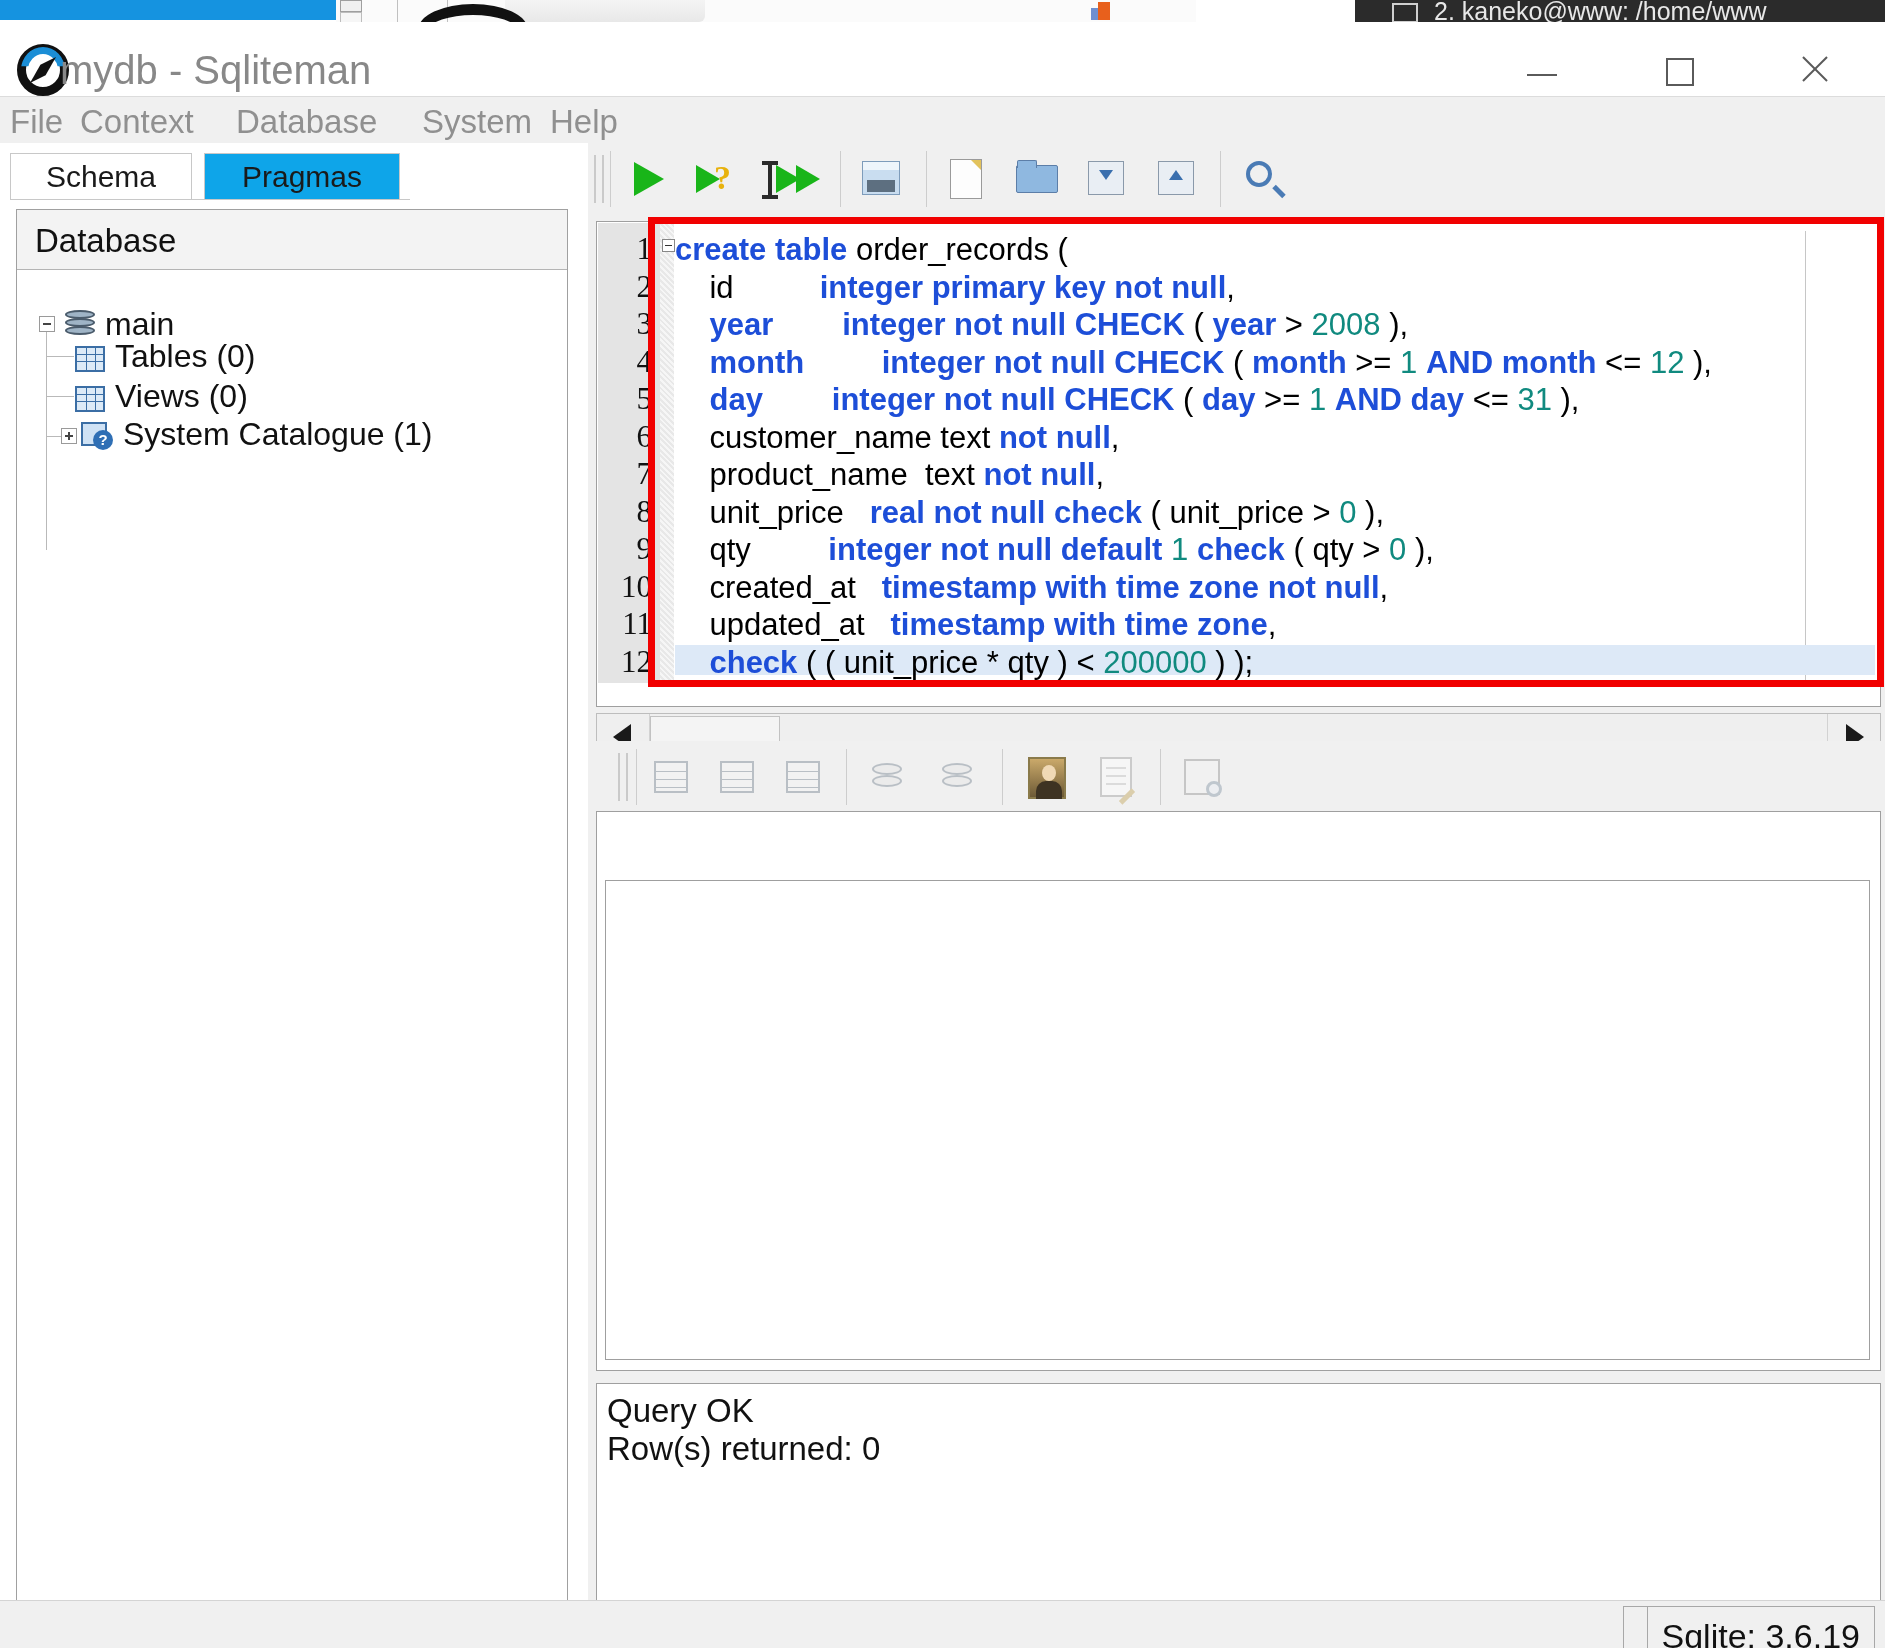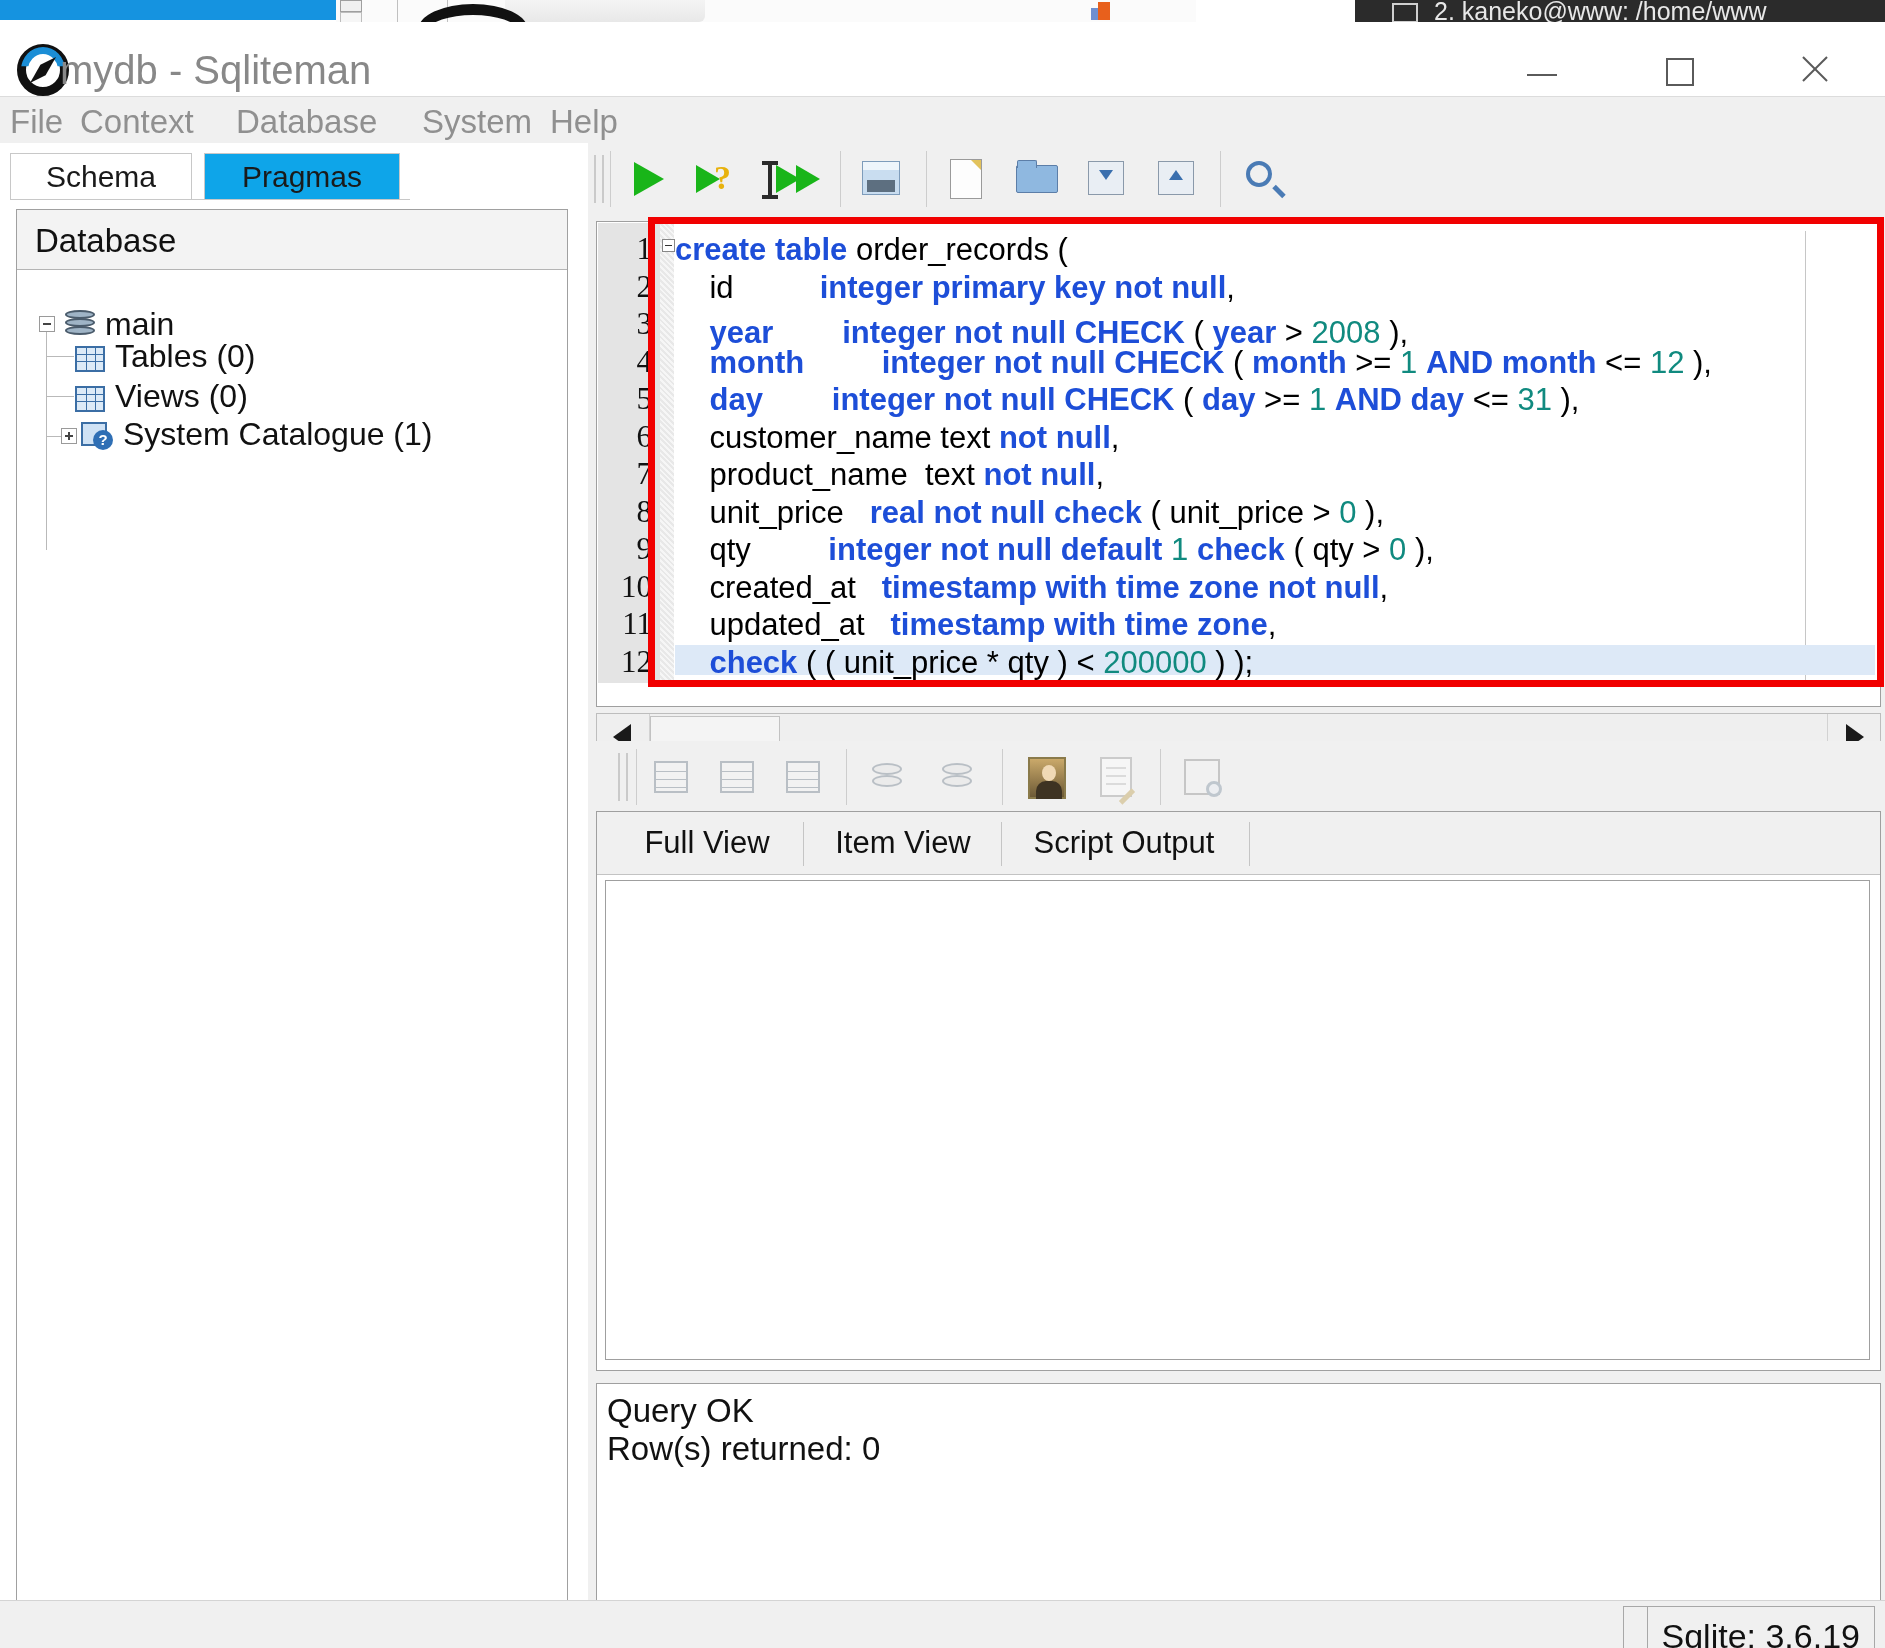--- a/index.html
+++ b/index.html
@@ -416,21 +416,21 @@
               <div class="gnum" style="top: 383px;">11</div>
               <div class="gnum" style="top: 420.5px;">12</div>
             </div>
           <div class="foldcol">
             <div class="foldbox"></div>
           </div>
           <div class="codearea">
             <div class="hguide"></div>
           <div class="cline" style="top: 6px;"><span class="kw">create table </span><span class="pn">order_records (</span></div>
               <div class="cline" style="top: 43.5px;"><span class="pn">    id          </span><span class="kw">integer primary key not null</span><span class="pn">,</span></div>
-              <div class="cline" style="top: 81px; margin-top: 8px;"><span class="pn">    </span><span class="kw">year</span><span class="pn">        </span><span class="kw">integer not null CHECK</span><span class="pn"> ( </span><span class="kw">year</span><span class="pn"> &gt; </span><span class="num">2008</span><span class="pn"> ),</span></div>
+              <div class="cline" style="top: 81px;"><span class="pn">    </span><span class="kw">year</span><span class="pn">        </span><span class="kw">integer not null CHECK</span><span class="pn"> ( </span><span class="kw">year</span><span class="pn"> &gt; </span><span class="num">2008</span><span class="pn"> ),</span></div>
               <div class="cline" style="top: 118.5px;"><span class="pn">    </span><span class="kw">month</span><span class="pn">         </span><span class="kw">integer not null CHECK</span><span class="pn"> ( </span><span class="kw">month</span><span class="pn"> &gt;= </span><span class="num">1</span><span class="pn"> </span><span class="kw">AND</span><span class="pn"> </span><span class="kw">month</span><span class="pn"> &lt;= </span><span class="num">12</span><span class="pn"> ),</span></div>
               <div class="cline" style="top: 156px;"><span class="pn">    </span><span class="kw">day</span><span class="pn">        </span><span class="kw">integer not null CHECK</span><span class="pn"> ( </span><span class="kw">day</span><span class="pn"> &gt;= </span><span class="num">1</span><span class="pn"> </span><span class="kw">AND</span><span class="pn"> </span><span class="kw">day</span><span class="pn"> &lt;= </span><span class="num">31</span><span class="pn"> ),</span></div>
               <div class="cline" style="top: 193.5px;"><span class="pn">    customer_name </span><span class="pn">text</span><span class="pn"> </span><span class="kw">not null</span><span class="pn">,</span></div>
               <div class="cline" style="top: 231px;"><span class="pn">    product_name  </span><span class="pn">text</span><span class="pn"> </span><span class="kw">not null</span><span class="pn">,</span></div>
               <div class="cline" style="top: 268.5px;"><span class="pn">    unit_price   </span><span class="kw">real not null check</span><span class="pn"> ( unit_price &gt; </span><span class="num">0</span><span class="pn"> ),</span></div>
               <div class="cline" style="top: 306px;"><span class="pn">    qty         </span><span class="kw">integer not null default</span><span class="pn"> </span><span class="num">1</span><span class="pn"> </span><span class="kw">check</span><span class="pn"> ( qty &gt; </span><span class="num">0</span><span class="pn"> ),</span></div>
               <div class="cline" style="top: 343.5px;"><span class="pn">    created_at   </span><span class="kw">timestamp with time zone not null</span><span class="pn">,</span></div>
               <div class="cline" style="top: 381px;"><span class="pn">    updated_at   </span><span class="kw">timestamp with time zone</span><span class="pn">,</span></div>
               <div class="cline hl" style="top: 418.5px;"><span class="pn">    </span><span class="kw">check</span><span class="pn"> ( ( unit_price * qty ) &lt; </span><span class="num">200000</span><span class="pn"> ) );</span></div>
             </div>
@@ -522,28 +522,20 @@
         <div class="tb-sep" style="left:572px;"></div>
 
         <div class="tb2-btn ic-dis" style="left:584px;">
           <div class="ic-gearpage">
               <div class="g2"></div>
             </div>
         </div>
       </div>
 
       <div class="results">
-        <div class="rtabrow">
-          <div class="rtab" style="left:20px;width:180px;">Full View</div>
-          <div class="rtab-sep" style="left:206px;"></div>
-          <div class="rtab" style="left:216px;width:180px;">Item View</div>
-          <div class="rtab-sep" style="left:404px;"></div>
-          <div class="rtab" style="left:414px;width:226px;">Script Output</div>
-          <div class="rtab-sep" style="left:652px;"></div>
-        </div>
         <div class="rgrid"></div>
       </div>
 
       <div class="msgbox">
         <div class="msg" style="top:8px;">Query OK</div>
         <div class="msg" style="top:46px;">Row(s) returned: 0</div>
       </div>
     </div>
 
     <div class="botbar">

